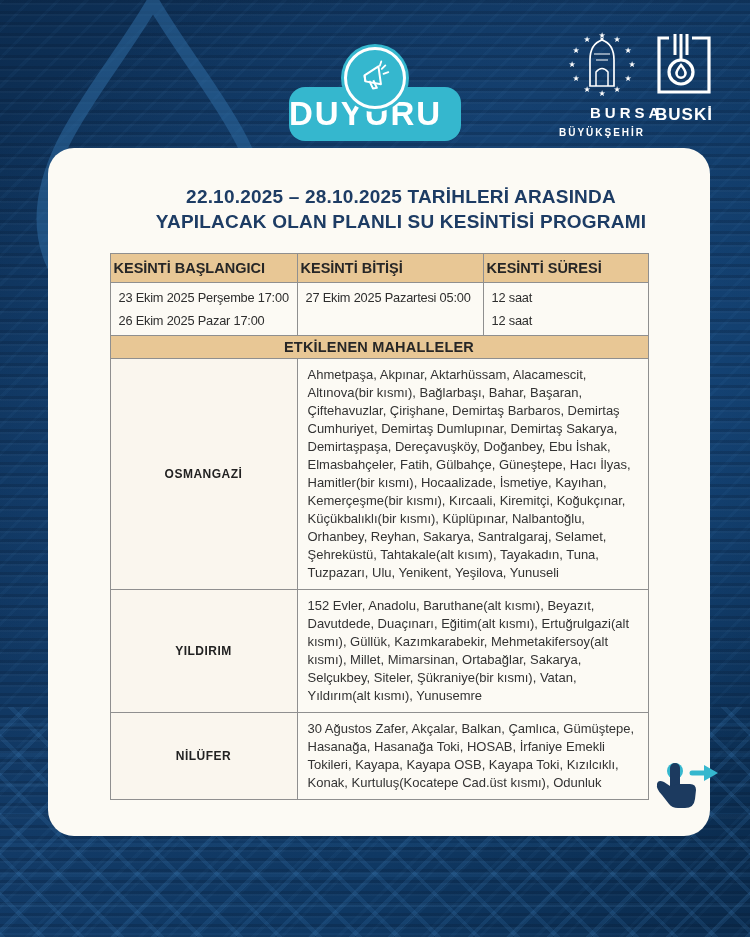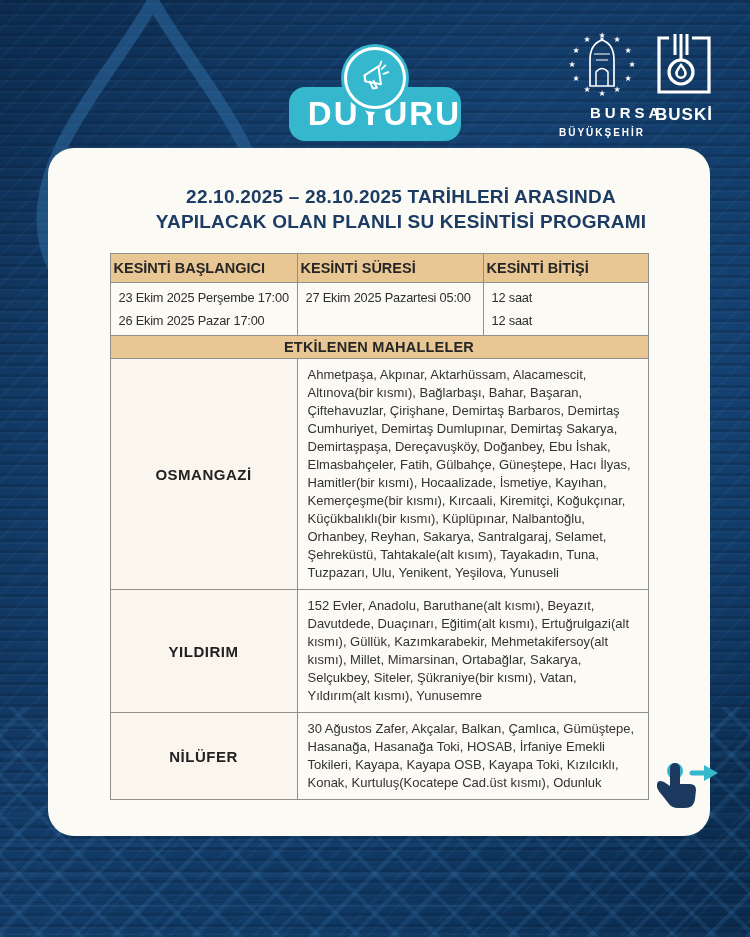--- a/index.html
+++ b/index.html
@@ -23,21 +23,21 @@
       repeating-linear-gradient(45deg,  rgba(64,130,190,.16) 0 4px, transparent 4px 28px),
       repeating-linear-gradient(-45deg, rgba(64,130,190,.16) 0 4px, transparent 4px 28px),
       repeating-linear-gradient(0deg,   rgba(64,130,190,.10) 0 4px, transparent 4px 30px);
   }
   .drops { position:absolute; left:-12px; top:-16px; opacity:.55; }
 
   
   .badge {
     position:absolute; left:289px; top:87px; width:172px; height:54px;
     background:var(--teal,#35b7ce); border-radius:16px;
-    display:flex; align-items:center; justify-content:flex-end;
+    display:flex; align-items:center; justify-content:flex-start;
     color:#fff; font-weight:700; font-size:33px; letter-spacing:2px;
   }
   .mega-circle {
     position:absolute; left:341px; top:44px; width:68px; height:68px;
     background:var(--teal,#35b7ce); border-radius:50%;
     display:flex; align-items:center; justify-content:center;
   }
   .mega-circle::after {
     content:""; position:absolute; inset:3px; border:3px solid #fff; border-radius:50%;
   }
@@ -73,21 +73,21 @@
   }
   .td { padding:3px 8px; font-size:12.8px; color:#2e2e2e; letter-spacing:-.2px; }
   .td div { line-height:23px; white-space:nowrap; overflow:hidden; }
 
   .wide {
     background:var(--table-header-bg,#e8c795); color:#262626; text-align:center;
     font-weight:700; font-size:14.5px; padding:3px 16px; letter-spacing:.2px;
   }
   .dname {
     background:#faf6ee; display:flex; align-items:center; justify-content:center;
-    font-weight:700; font-size:15px; color:#222; letter-spacing:.5px;
+    font-weight:700; font-size:12px; color:#222; letter-spacing:.5px;
   }
   .dlist { padding:7px 9px 7px 10px; font-size:13px; line-height:18px; color:#333; }
   .h-osm .cell { min-height:218px; }
   .h-yld .cell { min-height:88px; }
   .h-nil .cell { min-height:82px; }
 
   .swipe { position:absolute; left:648px; top:758px; }
 </style>
 </head>
 <body>
@@ -151,22 +151,22 @@
 
   <div class="card">
     <div class="card-title">
       <div>22.10.2025 – 28.10.2025 TARİHLERİ ARASINDA</div>
       <div>YAPILACAK OLAN PLANLI SU KESİNTİSİ PROGRAMI</div>
     </div>
 
     <div class="otable">
       <div class="trow">
         <div class="cell th">KESİNTİ BAŞLANGICI</div>
+        <div class="cell th">KESİNTİ BİTİŞİ</div>
         <div class="cell th">KESİNTİ SÜRESİ</div>
-        <div class="cell th">KESİNTİ BİTİŞİ</div>
       </div>
 
       <div class="trow">
         <div class="cell td">
           <div>23 Ekim 2025 Perşembe 17:00</div>
           <div>26 Ekim 2025 Pazar 17:00</div>
         </div>
         <div class="cell td">
           <div>27 Ekim 2025 Pazartesi 05:00</div>
         </div>

